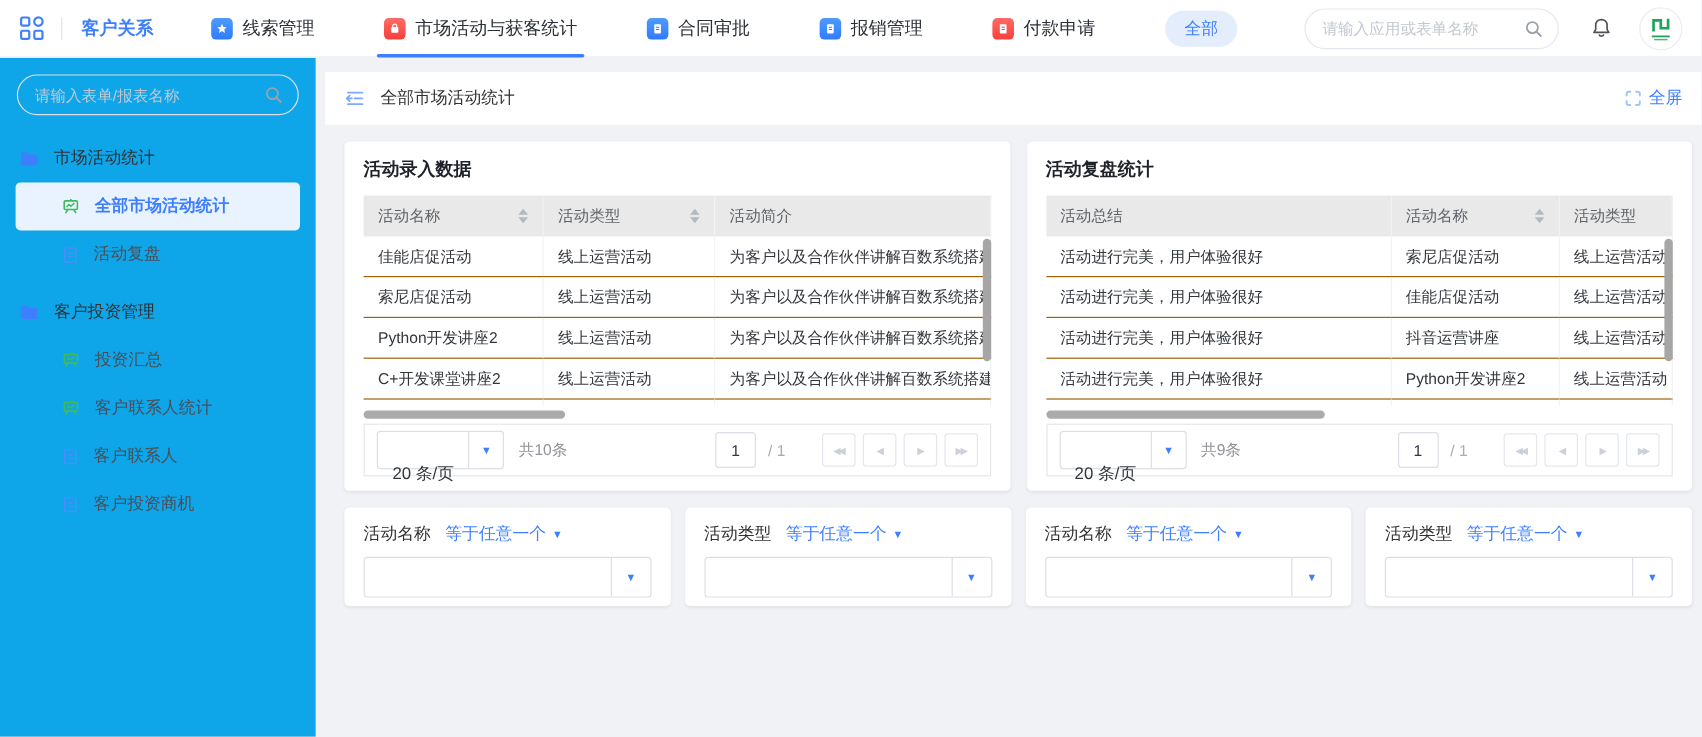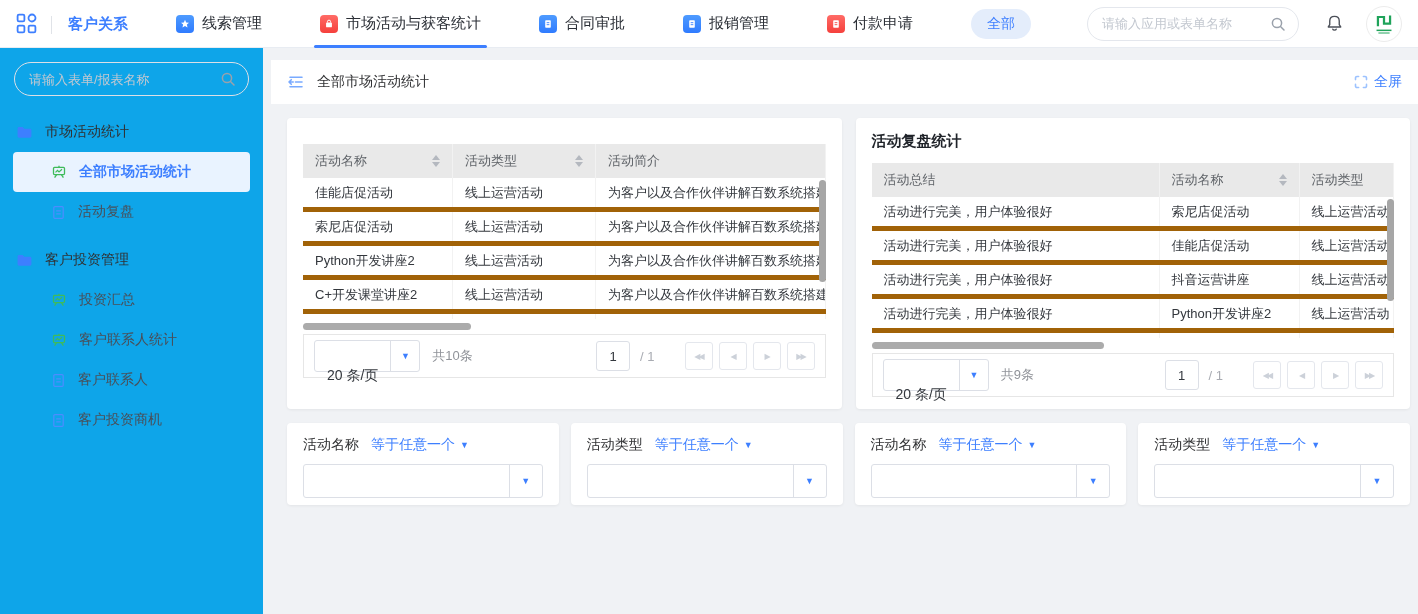--- a/index.html
+++ b/index.html
@@ -4,21 +4,21 @@
 <style>
   * { box-sizing: border-box; }
   html,body { margin:0; padding:0; }
   body {
     width:1418px; height:614px; overflow:hidden;
     font-family:"Liberation Sans", sans-serif;
     background:#f0f2f5; color:#303133; font-size:14px;
   }
   
   .topnav{height:48px;background:#fff;display:flex;align-items:center;padding:0 16px;border-bottom:1px solid #e8ecf2;position:relative;z-index:3;}
-  .nav-left{display:flex;align-items:flex-end;}
+  .nav-left{display:flex;align-items:center;}
   .nav-divider{width:1px;height:18px;background:#e0e3e8;margin:0 16px 0 14px;}
   .app-label{color:#3D7FFF;font-weight:700;font-size:15px;}
   .tabs{display:flex;align-items:center;height:48px;margin-left:48px;}
   .tab{display:flex;align-items:center;height:48px;margin-right:58px;cursor:pointer;position:relative;color:#2b2f36;font-size:15px;}
   .tab-ico{width:18px;height:18px;border-radius:4px;display:flex;align-items:center;justify-content:center;margin-right:8px;}
   .tab-ico.blue{background:linear-gradient(180deg,#4e9bff,#2f7bff);}
   .tab-ico.red{background:linear-gradient(180deg,#ff6b66,#f5403c);}
   .tab.active::after{content:"";position:absolute;left:-6px;right:-6px;bottom:0;height:3px;background:#3D7FFF;border-radius:2px;}
   .all-pill{background:#E4EDFB;color:#3D7FFF;border-radius:16px;padding:6px 16px;font-size:14px;cursor:pointer;}
   .nav-right{margin-left:auto;display:flex;align-items:center;}
@@ -47,21 +47,21 @@
   .fullscreen span{margin-left:6px;}
   
   .cards-row{display:flex;gap:14px;padding:14px 8px 0 16px;}
   .card{background:#fff;border-radius:4px;box-shadow:0 1px 3px rgba(0,0,0,.06);}
   .table-card{flex:1;padding:14px 16px 12px;min-width:0;}
   .table-card h3{margin:0;font-size:15px;font-weight:700;color:#1f2329;}
   .tbl{margin-top:12px;position:relative;}
   .tbl-head{display:flex;background:#E9E9E9;height:34px;font-size:13px;color:#5f6368;}
   .th{display:flex;align-items:center;padding:0 12px;height:100%;border-right:1px solid #f2f2f2;}
   .th .txt{flex:1;overflow:hidden;white-space:nowrap;}
-  .tr{display:flex;height:34px;border-bottom:5px solid #a16207;font-size:13px;color:#33373d;}
+  .tr{display:flex;height:34px;border-bottom:1px solid #a16207;font-size:13px;color:#33373d;}
   .td{display:flex;align-items:center;padding:0 12px;height:100%;border-right:1px solid #f2f2f2;overflow:hidden;white-space:nowrap;}
   .tr.partial{height:5px;border-bottom:none;}
   .e-c1{width:150px;flex-shrink:0;} .e-c2{width:143px;flex-shrink:0;} .e-c3{flex:1;min-width:0;}
   .r-c1{width:288px;flex-shrink:0;} .r-c2{width:140px;flex-shrink:0;} .r-c3{flex:1;min-width:0;}
   .sorter{display:flex;flex-direction:column;gap:2px;margin-left:8px;cursor:pointer;}
   .sorter i{width:0;height:0;border-left:4px solid transparent;border-right:4px solid transparent;}
   .sorter .up{border-bottom:5px solid #b4b8bf;}
   .sorter .down{border-top:5px solid #b4b8bf;}
   .vthumb{position:absolute;right:0;top:36px;width:7px;height:102px;background:#a6a6a6;border-radius:4px;cursor:pointer;}
   .hscroll{height:11px;display:flex;align-items:center;margin-top:2px;}
@@ -289,20 +289,21 @@
         <svg width="14" height="14" viewBox="0 0 14 14" fill="none">
           <path d="M4.6 1.5H3A1.5 1.5 0 0 0 1.5 3v1.6M9.4 1.5H11A1.5 1.5 0 0 1 12.5 3v1.6M4.6 12.5H3A1.5 1.5 0 0 1 1.5 11V9.4M9.4 12.5H11A1.5 1.5 0 0 0 12.5 11V9.4" stroke="#9cc2ff" stroke-width="1.6" stroke-linecap="round"></path>
         </svg>
         <span>全屏</span>
       </div>
     </div>
 
     <div class="cards-row">
 
       <section class="card table-card">
+        <h3>活动录入数据</h3>
         <div class="tbl">
           <div class="tbl-head">
             <div class="th e-c1">
               <span class="txt">活动名称</span>
               <span class="sorter">
                   <i class="up"></i>
                   <i class="down"></i>
                 </span>
             </div>
             <div class="th e-c2">

